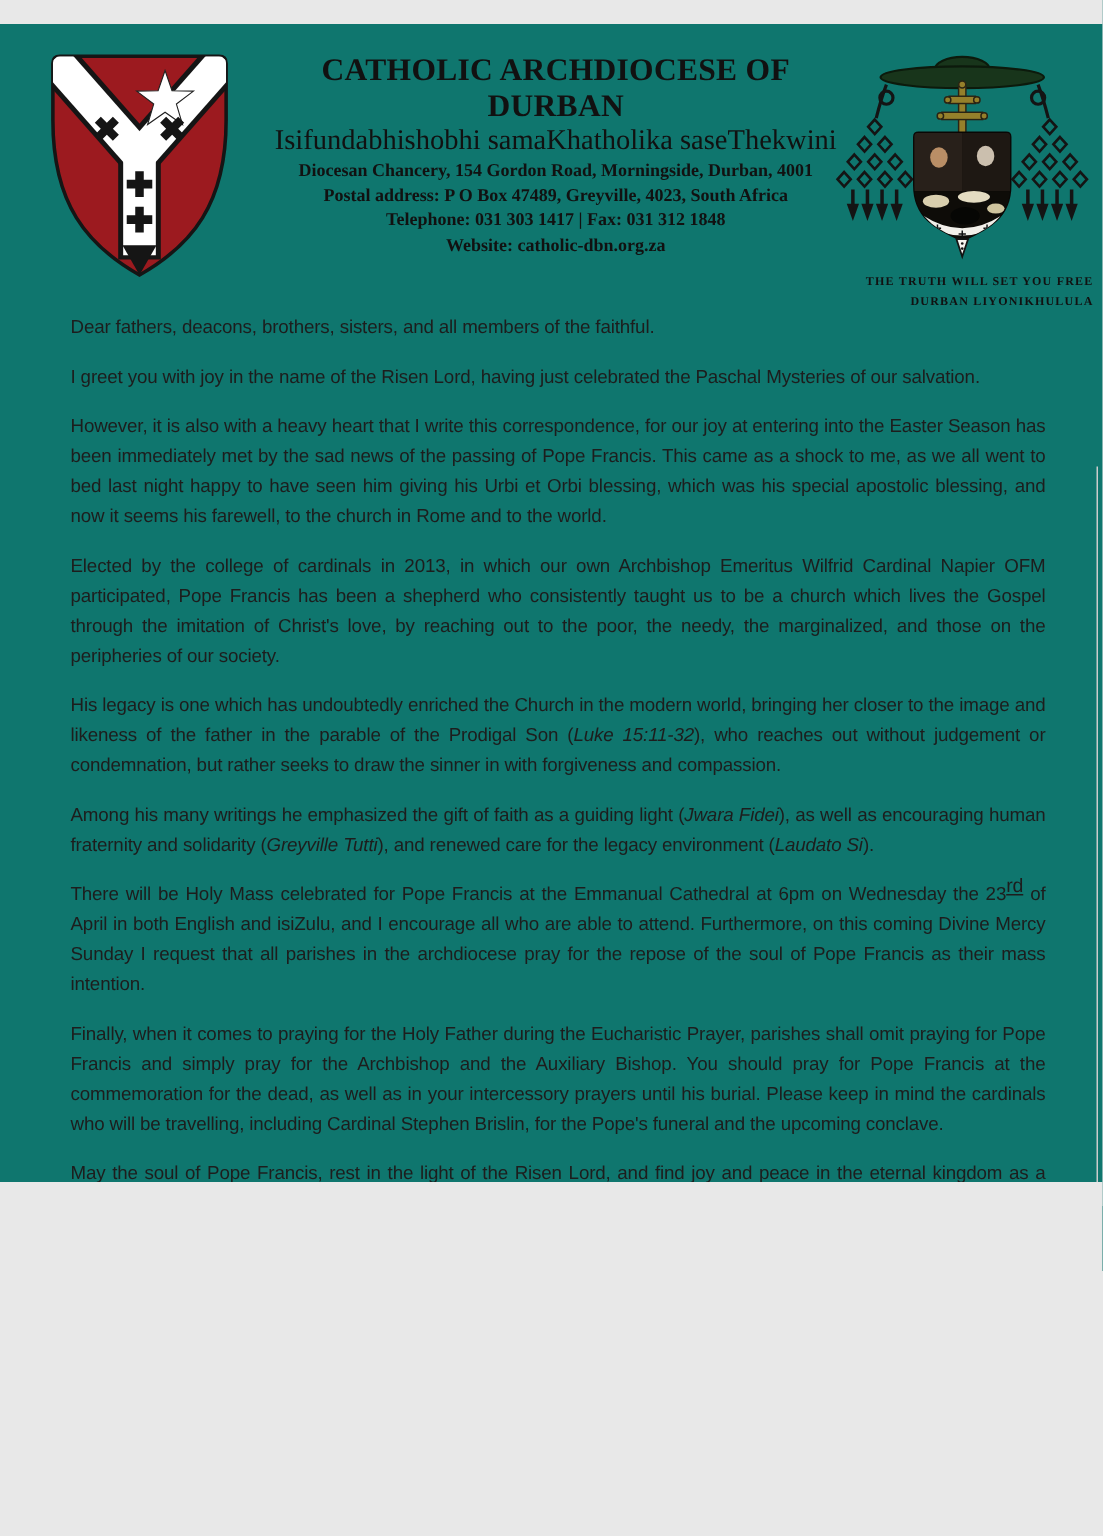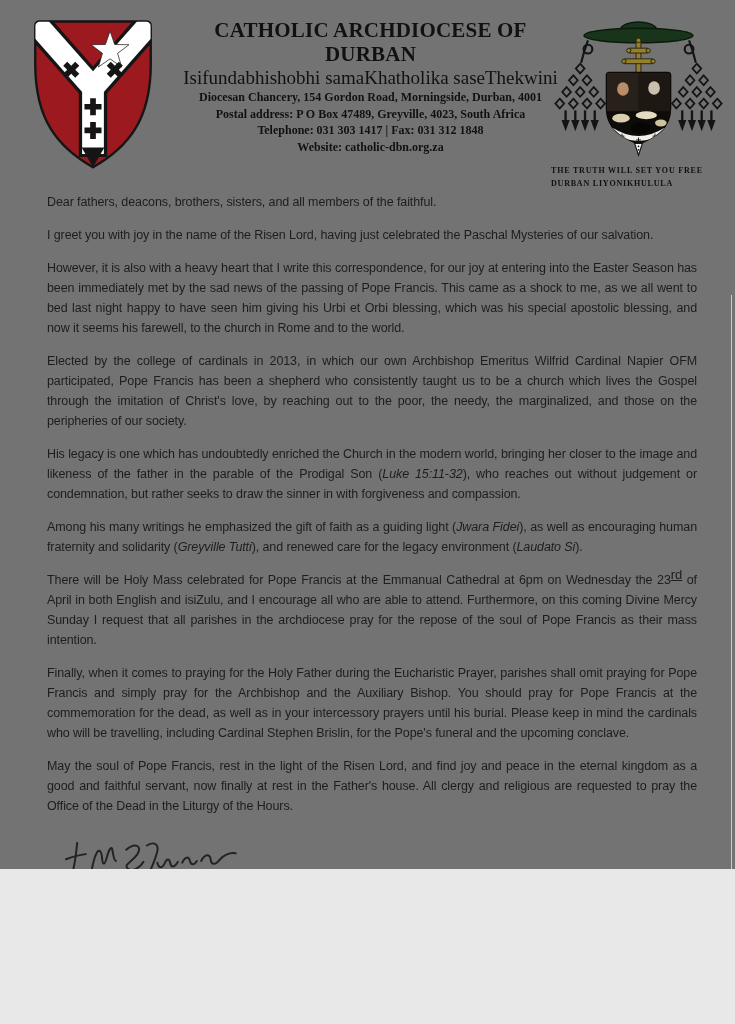--- a/index.html
+++ b/index.html
@@ -1,26 +1,26 @@
 <!DOCTYPE html>
 <html><head>
 <meta charset="utf-8">
 <style>
   html,body{margin:0;padding:0;background:#e8e8e8;}
   .page{
-    position:relative;width:735px;height:869px;margin:0 auto;
-    background:#737373;overflow:hidden;color:#1f1f1f;
+    position:relative;width:735px;height:772px;margin:16px auto;
+    background:#0f766e;overflow:hidden;color:#1f1f1f;
     font-family:"Liberation Sans",sans-serif;
   }
   .scan-line{position:absolute;right:3px;top:295px;bottom:0;width:1px;background:#cccccc;}
 
   
   .header{position:relative;height:192px;}
   .shield-wrap{position:absolute;left:22px;top:13px;width:142px;height:162px;}
-  .arms-wrap{position:absolute;right:6px;top:18px;width:178px;text-align:left;}
+  .arms-wrap{position:absolute;right:6px;top:18px;width:178px;text-align:right;}
   .header-text{
     position:absolute;left:168px;right:162px;top:18px;text-align:center;
     font-family:"Liberation Serif",serif;color:#111;
   }
   .org-name{font-size:21px;font-weight:bold;letter-spacing:.2px;line-height:24px;}
   .org-zulu{font-size:19px;line-height:22px;margin-top:1px;}
   .h-line{font-size:12px;font-weight:bold;line-height:15.5px;margin-top:1px;}
   .motto{
     font-family:"Liberation Serif",serif;font-weight:bold;font-size:8px;
     letter-spacing:.8px;line-height:11px;color:#111;margin-top:2px;white-space:nowrap;

